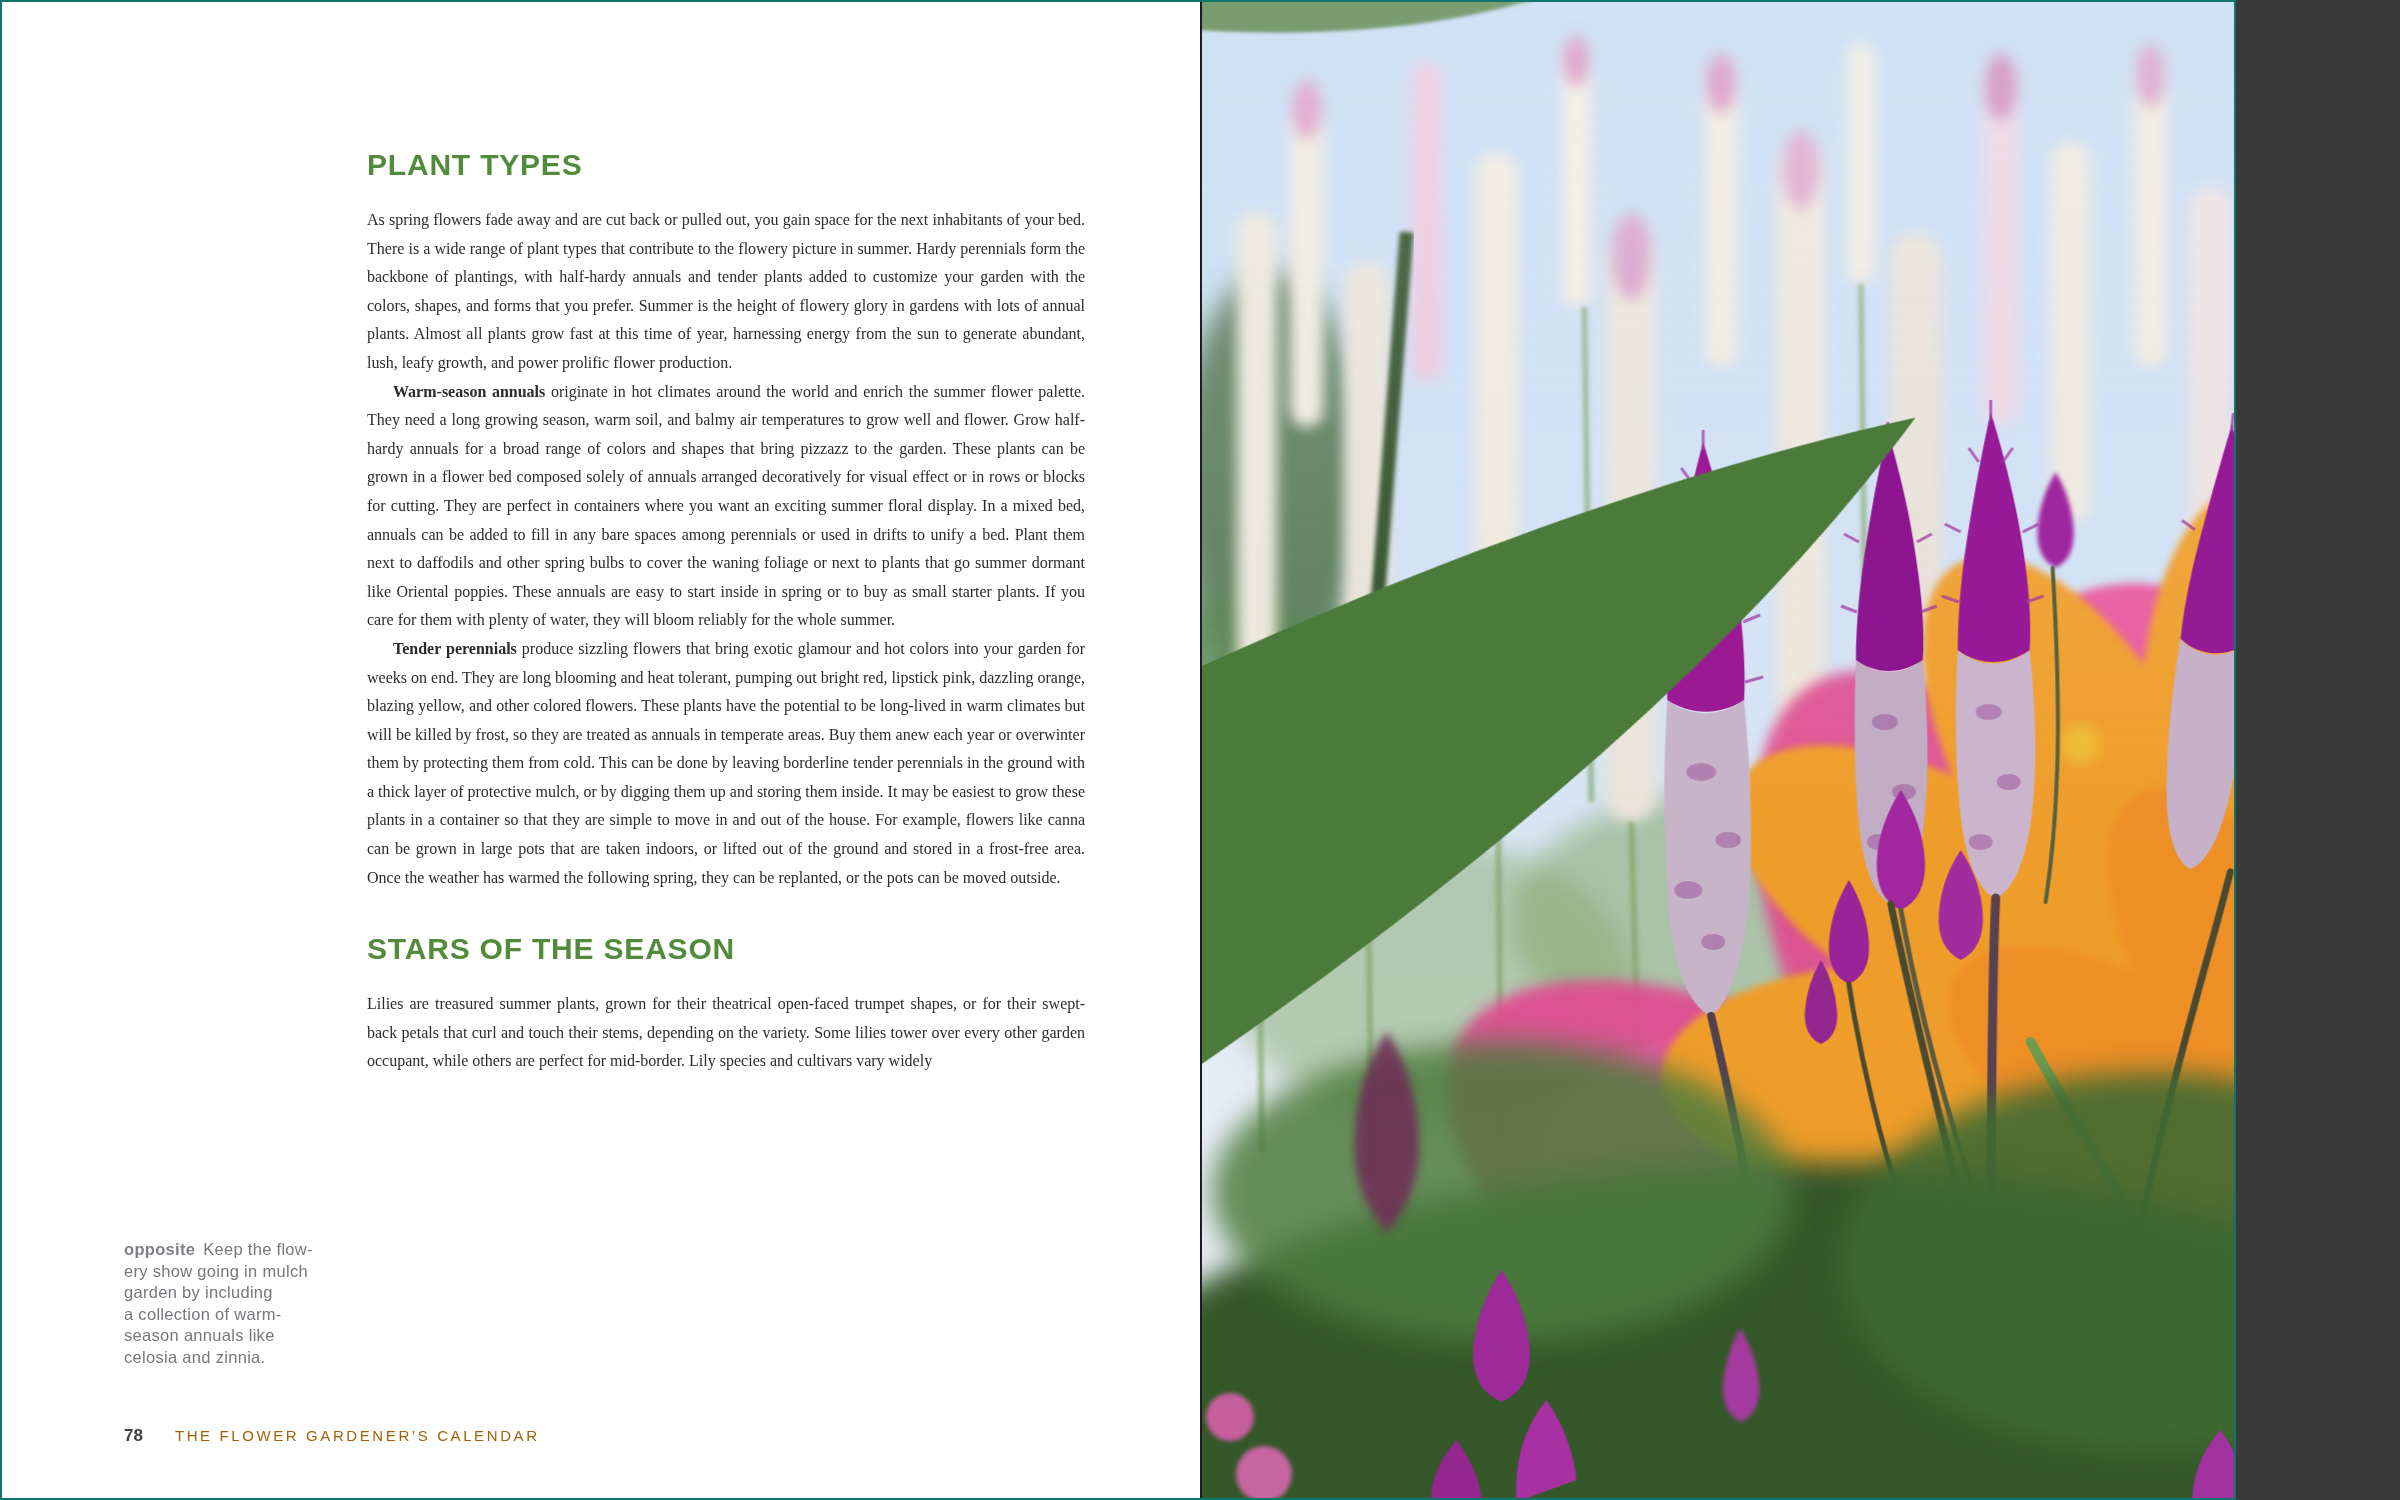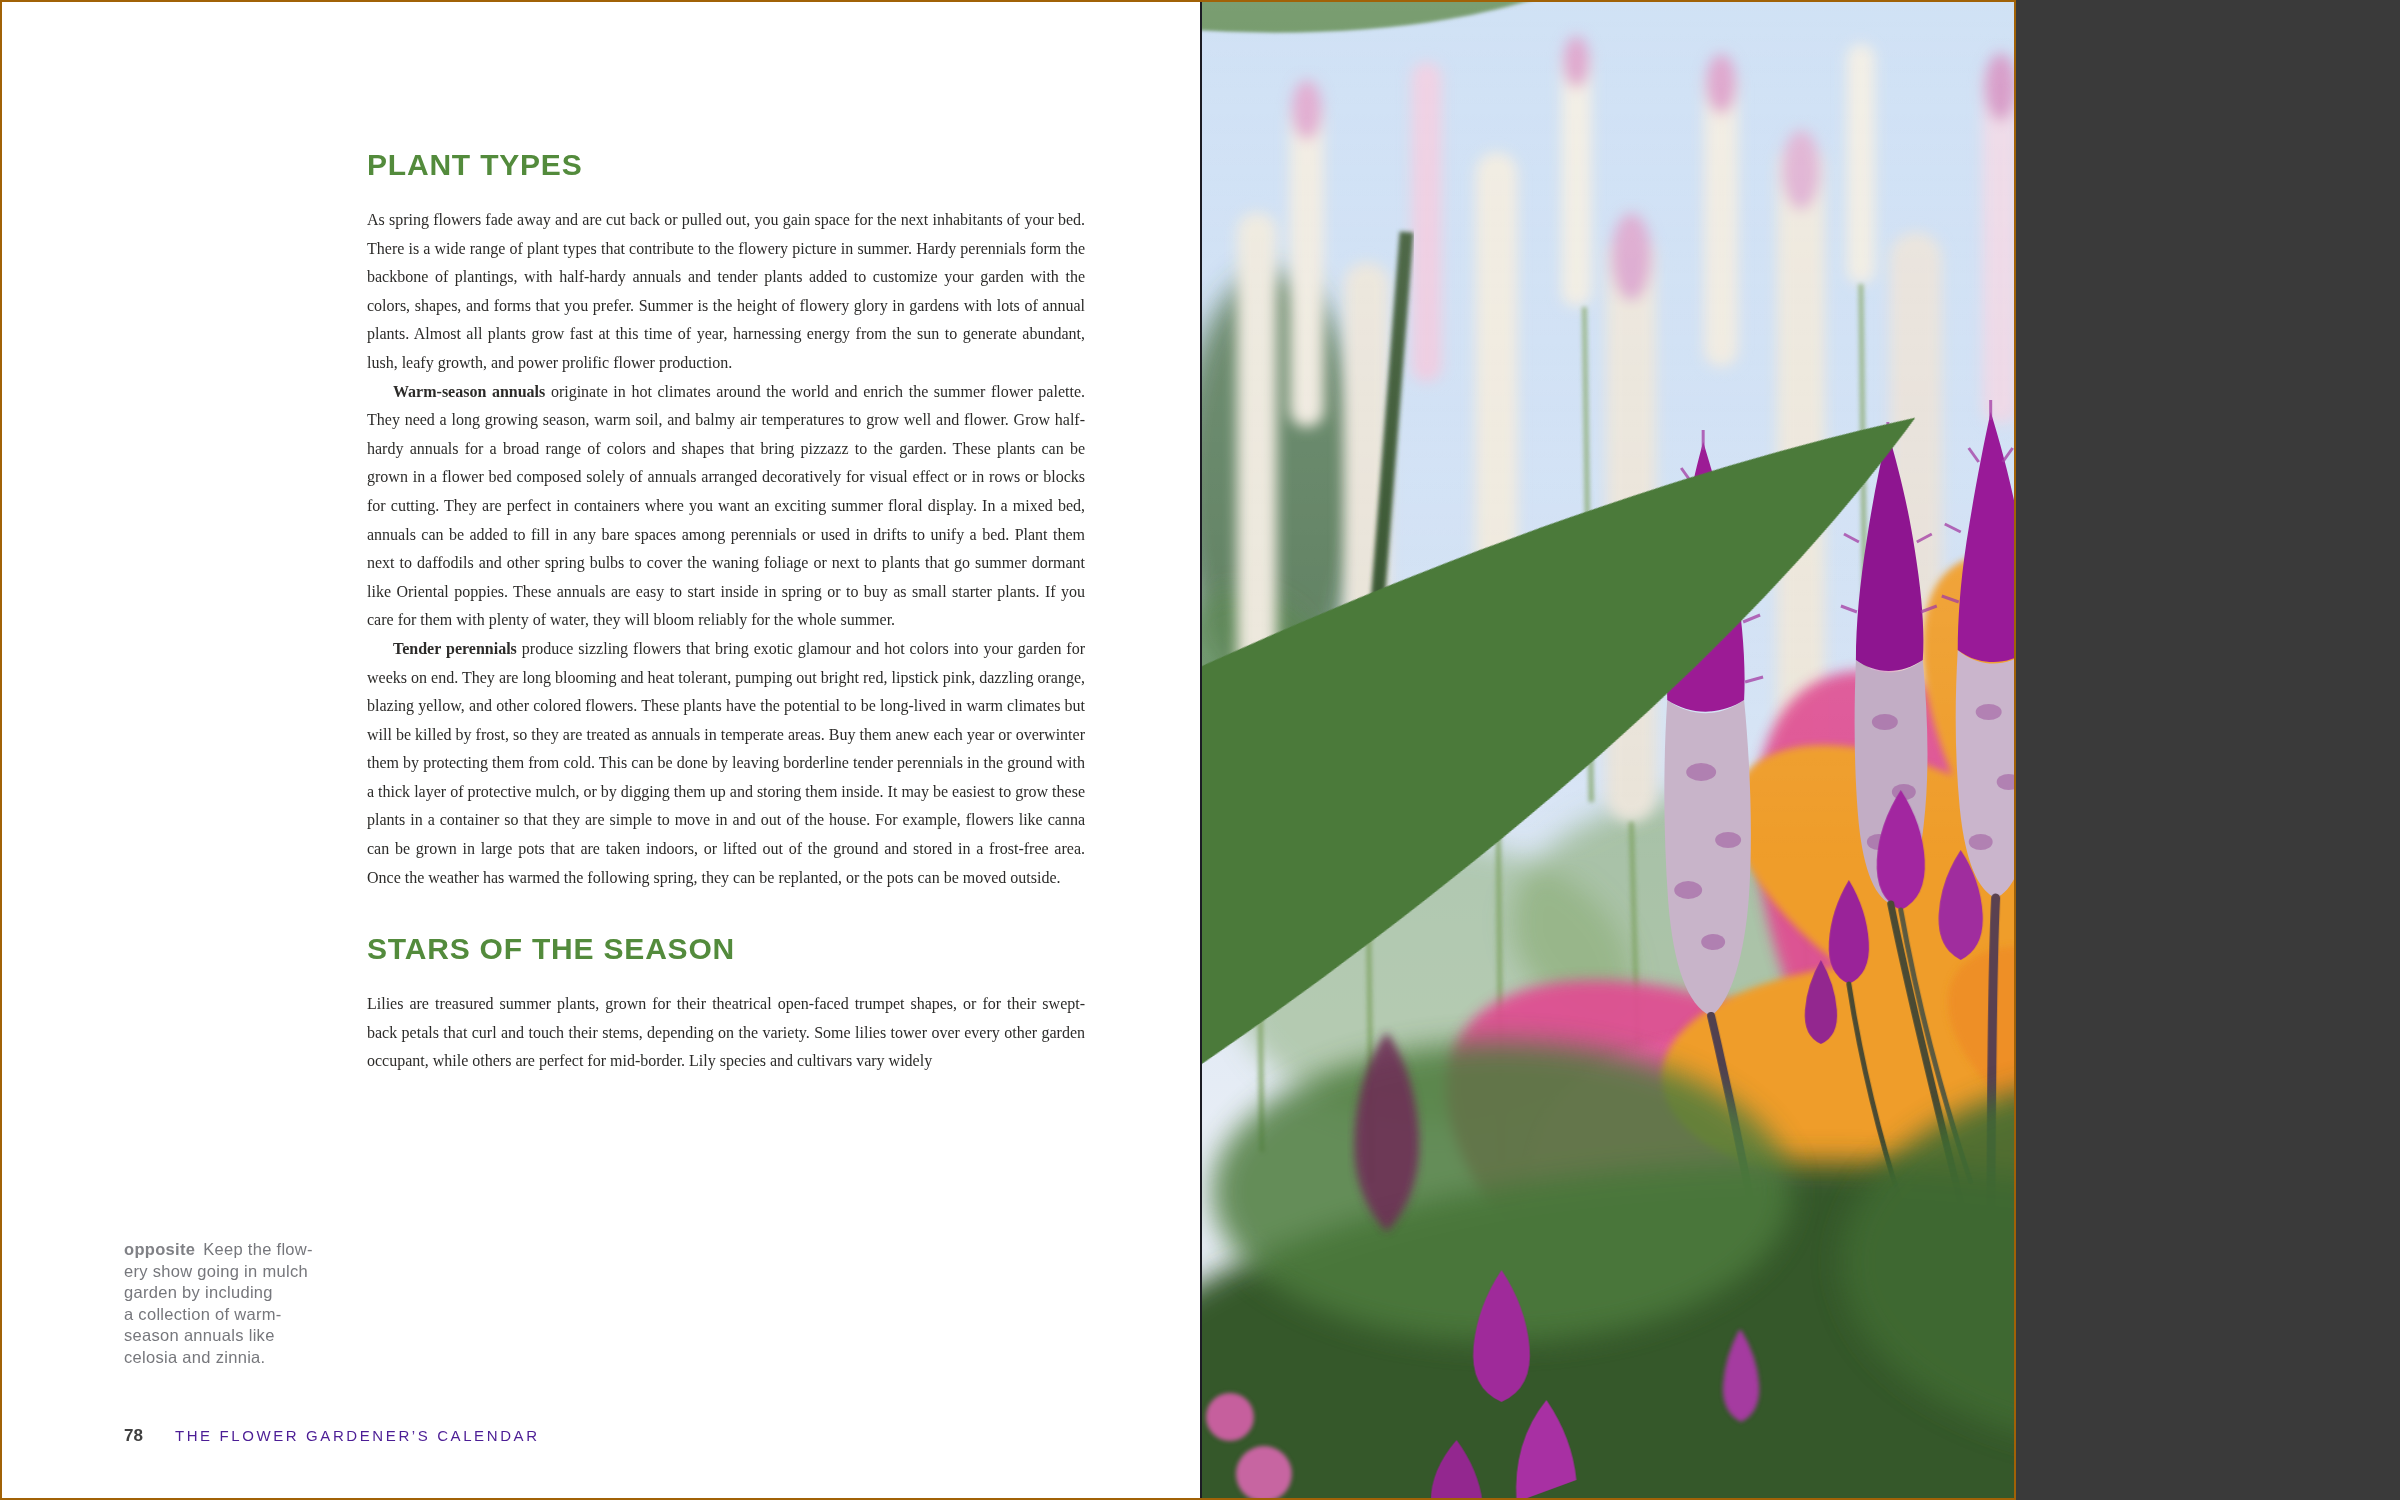--- a/index.html
+++ b/index.html
@@ -1,18 +1,18 @@
 <!DOCTYPE html>
 <html><head>
 <meta charset="utf-8">
 <style>
   html,body{margin:0;padding:0;background:#3a3a3a;}
   .spread{
-    position:relative;width:2016px;height:1500px;background:#ffffff;
-    box-sizing:border-box;border:2px solid #a16207;overflow:hidden;
+    position:relative;width:2236px;height:1500px;background:#ffffff;
+    box-sizing:border-box;border:2px solid #0f766e;overflow:hidden;
     font-family:"Liberation Sans",sans-serif;
   }
   
   .left-page{position:absolute;left:0;top:0;width:1198px;height:1500px;background:#ffffff;}
   .text-col{position:absolute;left:365px;top:146px;width:718px;}
   .sec-heading{
     margin:0 0 24px 0;font-family:"Liberation Sans",sans-serif;font-weight:bold;
     font-size:30px;letter-spacing:0.8px;color:#538b3c;
   }
   .sec-heading.second{margin-top:40px;}
@@ -23,21 +23,21 @@
   .para.indent{text-indent:26px;}
   .para b{font-family:"Liberation Serif",serif;}
   .caption{
     position:absolute;left:122px;top:1237px;width:210px;
     font-size:16.5px;line-height:21.5px;color:#76777c;letter-spacing:0.3px;
   }
   .caption .lead{font-weight:bold;color:#808186;margin-right:8px;margin-top:12px;}
   .caption-text{white-space:pre-line;}
   .folio{position:absolute;left:122px;top:1424px;display:flex;align-items:baseline;}
   .folio .pagenum{font-weight:bold;font-size:17px;color:#404040;}
-  .folio .booktitle{margin-left:32px;font-size:15px;letter-spacing:2.6px;color:#4c1d95;}
+  .folio .booktitle{margin-left:32px;font-size:15px;letter-spacing:2.6px;color:#a16207;}
   
   .photo{
     position:absolute;left:1198px;top:0;width:1202px;height:1500px;
     border-left:2px solid #1c1c24;box-sizing:border-box;
   }
   .photo svg{display:block;width:100%;height:100%;}
 </style>
 </head>
 <body>
 

